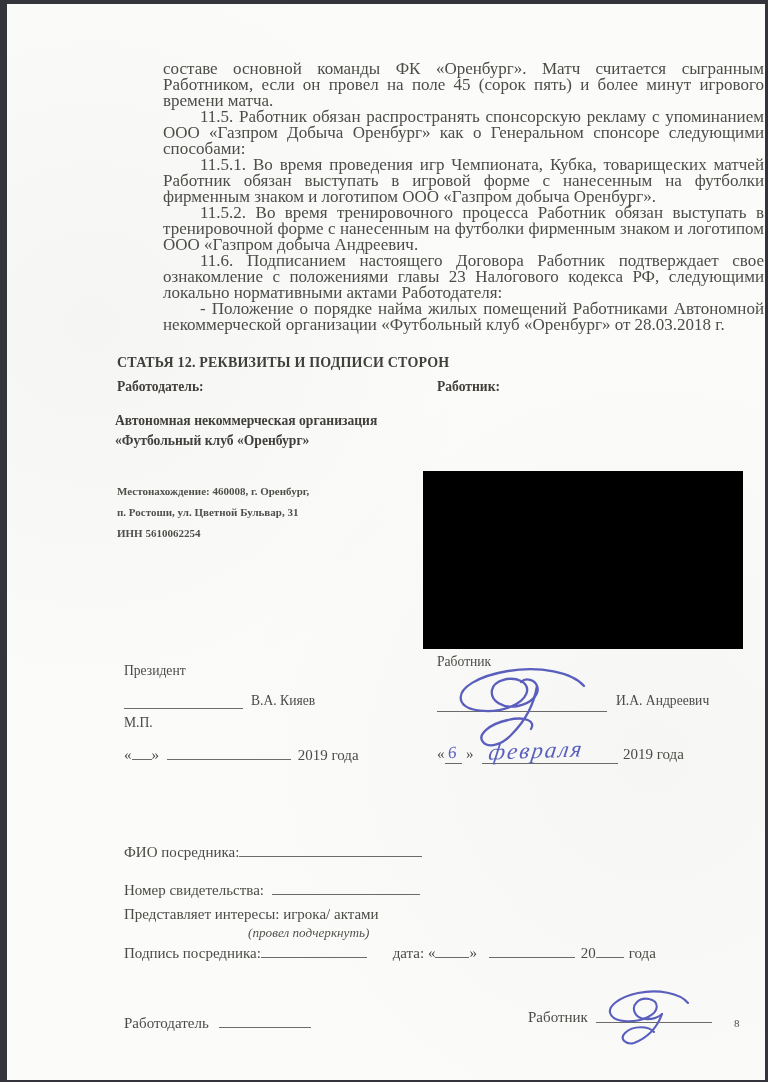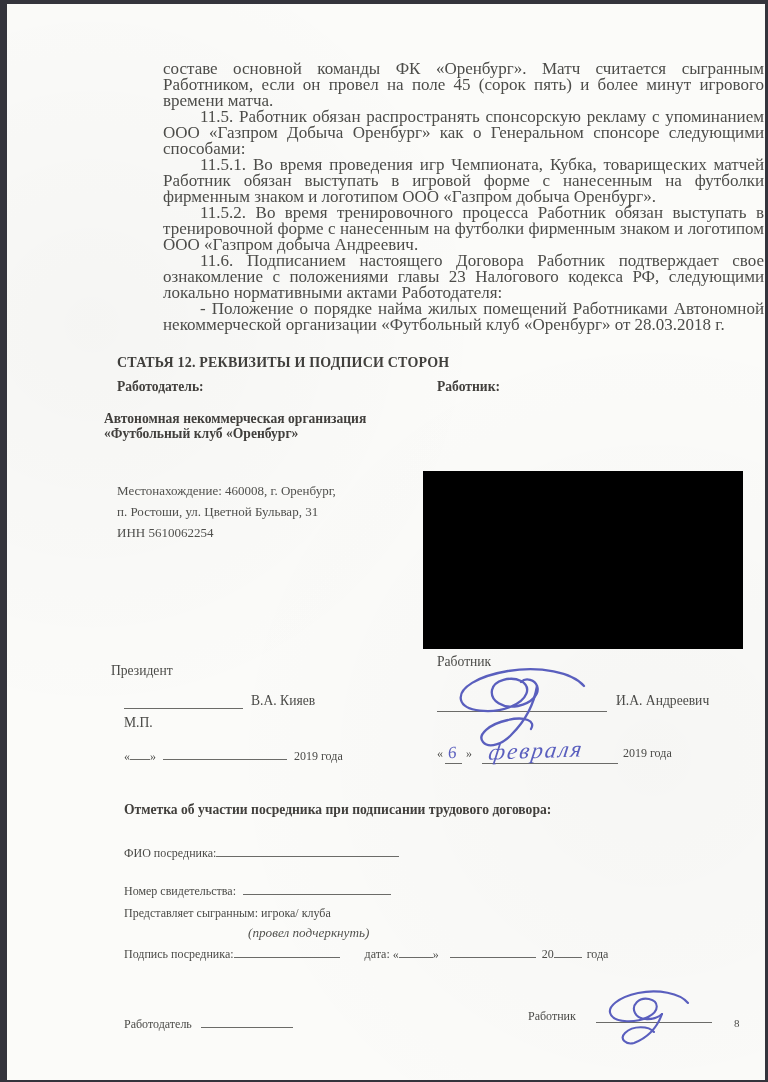--- a/index.html
+++ b/index.html
@@ -38,21 +38,21 @@
   .heading {
     position: absolute;
     left: 117px; top: 355px; width: 601px;
     font-weight: bold; font-size: 14px;
     color: #403f3c; letter-spacing: 0.2px;
   }
   .bold { font-weight: bold; color: #413f3c; }
   .abs { position: absolute; }
   .lbl { font-size: 13.6px; line-height: 19px; }
   .colname { font-size: 13.6px; line-height: 20px; font-weight: bold; color: #413f3c; }
-  .addr { font-size: 13px; line-height: 20.8px; color: #4f4f4c; }
+  .addr { font-size: 11px; line-height: 20.8px; color: #4f4f4c; font-weight: bold; }
   .redaction { background: #000; }
   .blank {
     display: inline-block;
     border-bottom: 1px solid #6b6b68;
     height: 14px;
     vertical-align: baseline;
   }
   .sigline {
     position: absolute;
     border-bottom: 1px solid #6b6b68;
@@ -69,21 +69,21 @@
   }
   .hand-day {
     position: absolute;
     font-style: italic;
     font-size: 17px;
     color: #5a5fbe;
     transform: rotate(-6deg);
     z-index: 6;
   }
   svg.sig { position: absolute; z-index: 5; overflow: visible; }
-  .row { position: absolute; font-size: 12px; white-space: nowrap; }
+  .row { position: absolute; font-size: 15px; white-space: nowrap; }
   .note { font-style: italic; font-size: 13.2px; color: #53534f; }
   .pagenum { position: absolute; font-size: 11px; color: #4a4a47; }
 </style>
 </head>
 <body>
 
 <div class="page">
   <div class="frame"></div>
 
   <div class="textblock">
@@ -93,31 +93,31 @@
     <div class="para indent">11.5.2. Во время тренировочного процесса Работник обязан выступать в тренировочной форме с нанесенным на футболки фирменным знаком и логотипом ООО «Газпром добыча Андреевич.</div>
     <div class="para indent">11.6. Подписанием настоящего Договора Работник подтверждает свое ознакомление с положениями главы 23 Налогового кодекса РФ, следующими локально нормативными актами Работодателя:</div>
     <div class="para indent">- Положение о порядке найма жилых помещений Работниками Автономной некоммерческой организации «Футбольный клуб «Оренбург» от 28.03.2018 г.</div>
   </div>
 
   <div class="heading">СТАТЬЯ 12. РЕКВИЗИТЫ И ПОДПИСИ СТОРОН</div>
 
   <div class="abs colname" style="left:117px; top:377px;">Работодатель:</div>
   <div class="abs colname" style="left:437px; top:377px;">Работник:</div>
 
-  <div class="abs colname" style="left:104px; top:411px; width:318px; line-height:15px;">Автономная некоммерческая организация «Футбольный клуб «Оренбург»</div>
+  <div class="abs colname" style="left:115px; top:411px; width:318px; line-height:20px;">Автономная некоммерческая организация «Футбольный клуб «Оренбург»</div>
   <div class="abs addr" style="left:117px; top:481px;">
     <div>Местонахождение: 460008, г. Оренбург,</div>
     <div>п. Ростоши, ул. Цветной Бульвар, 31</div>
     <div>ИНН 5610062254</div>
   </div>
 
 
   <div class="abs redaction" style="left:423px; top:471px; width:320px; height:178px;"></div>
 
-  <div class="abs lbl" style="left:111px; top:661px;">Президент</div>
+  <div class="abs lbl" style="left:124px; top:661px;">Президент</div>
   <div class="sigline" style="left:124px; top:708px; width:119px;"></div>
   <div class="abs lbl" style="left:251px; top:691px;">В.А. Кияев</div>
   <div class="abs lbl" style="left:124px; top:713px;">М.П.</div>
 
   <div class="row" style="left:124px; top:746px;">
     <span>«</span><span class="blank" style="width:20px;"></span><span>»</span>
     <span class="blank" style="width:124px; margin-left:4px; margin-right:7px;"></span><span>2019 года</span>
   </div>
 
   <div class="abs lbl" style="left:437px; top:652px;">Работник</div>
@@ -135,33 +135,32 @@
   <div class="sigline" style="left:445px; top:763px; width:17px;"></div>
   <div class="row" style="left:466px; top:746px;">
     <span>»</span>
   </div>
   <span class="hand-month" style="left:489px; top:738px;">февраля</span>
   <div class="sigline" style="left:482px; top:763px; width:136px;"></div>
   <div class="row" style="left:623px; top:746px;">
     <span>2019 года</span>
   </div>
 
-  <div class="abs colname" style="left:124px; top:800px;">Отметка об участии посредника при подписании трудового договора:</div>
 
   <div class="row" style="left:124px; top:843px;">
     <span>ФИО посредника:</span><span class="blank" style="width:183px;"></span>
   </div>
 
   <div class="row" style="left:124px; top:881px;">
     <span>Номер свидетельства:</span>
     <span class="blank" style="width:148px; margin-left:4px;"></span>
   </div>
 
   <div class="row" style="left:124px; top:906px;">
-    <span>Представляет сыгранным: игрока/ клуба</span>
+    <span>Представляет интересы: игрока/ актами</span>
   </div>
   <div class="row note" style="left:248px; top:925px;">(провел подчеркнуть)</div>
 
   <div class="row" style="left:124px; top:944px;">
     <span>Подпись посредника:</span><span class="blank" style="width:106px;"></span>
     <span style="margin-left:22px;">дата: «</span><span class="blank" style="width:34px;"></span><span>»</span>
     <span class="blank" style="width:86px; margin-left:8px; margin-right:6px;"></span><span>20</span><span class="blank" style="width:28px; margin-right:5px;"></span><span>года</span>
   </div>
 
   <div class="row" style="left:124px; top:1014px;">

